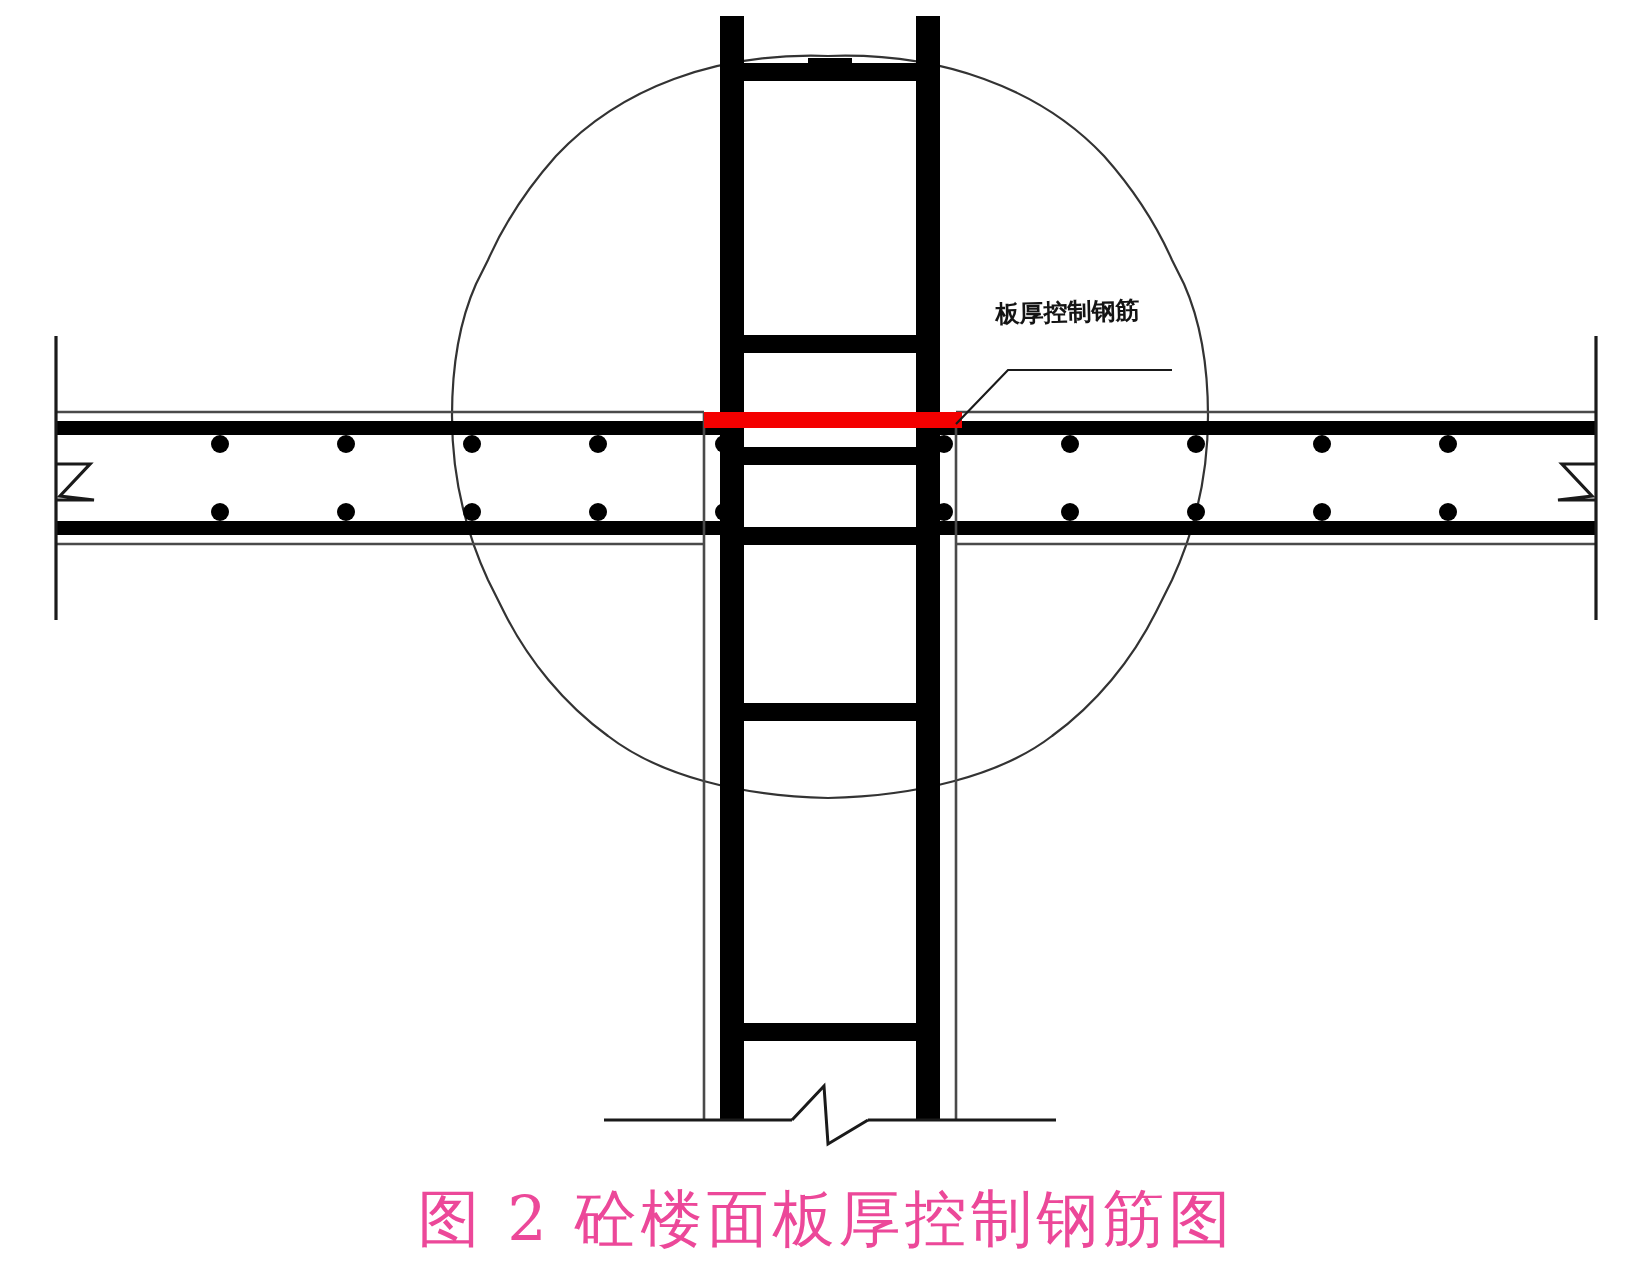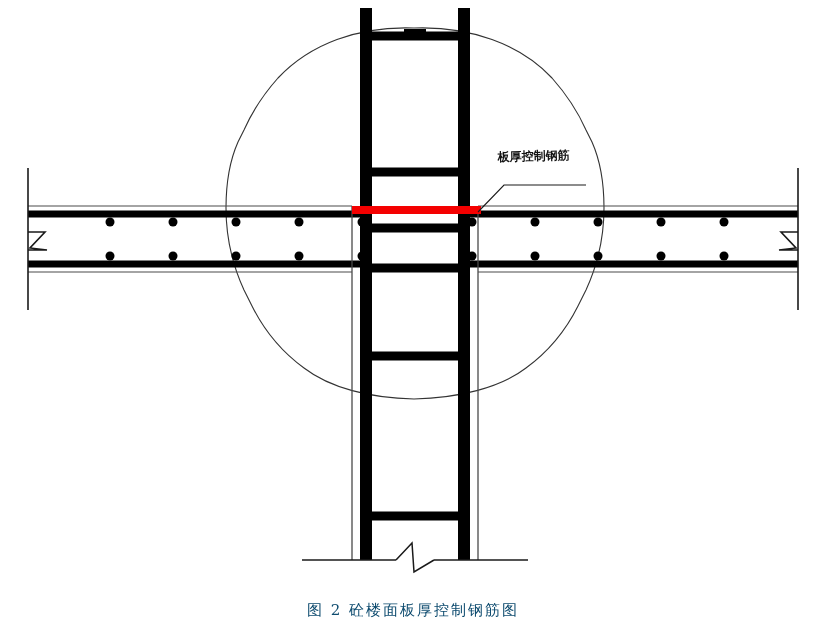--- a/index.html
+++ b/index.html
@@ -38,23 +38,23 @@
     left: 0;
     top: 580px;
     width: 826px;
     height: 60px;
     display: flex;
     align-items: center;
     justify-content: center;
   }
   .caption-text {
     font-family: "DejaVu Serif", "Liberation Serif", serif;
-    font-size: 15px;
+    font-size: 31px;
     letter-spacing: 2px;
-    color: #0c4a6e;
+    color: #ec4899;
     white-space: nowrap;
   }
   .anno-label {
     position: absolute;
     font-family: "DejaVu Sans", "Liberation Sans", sans-serif;
     font-weight: bold;
     font-size: 12px;
     letter-spacing: 0px;
     color: #141414;
     white-space: nowrap;

